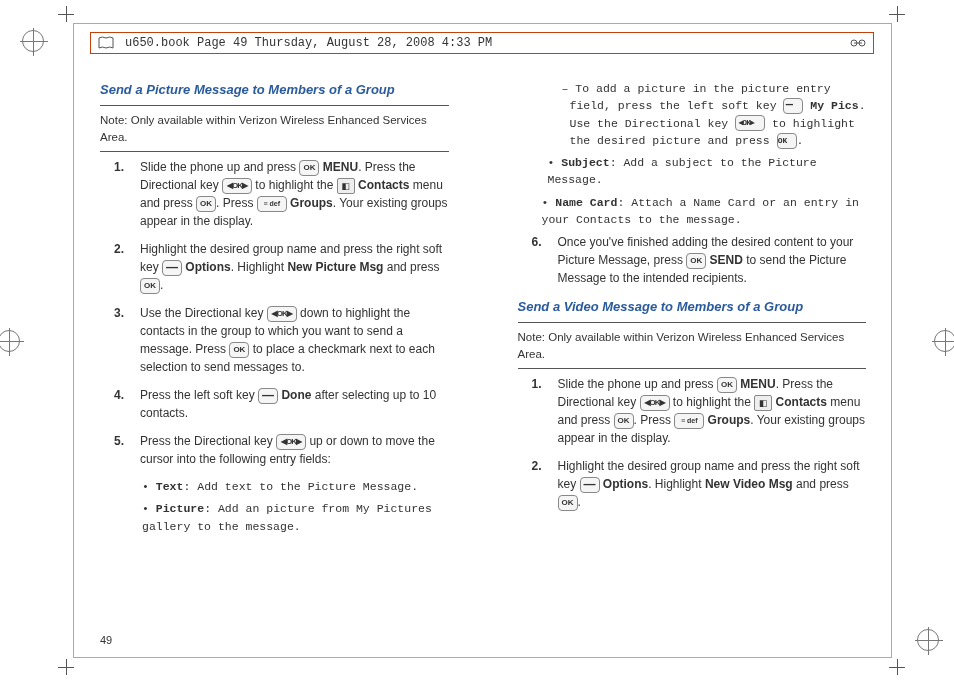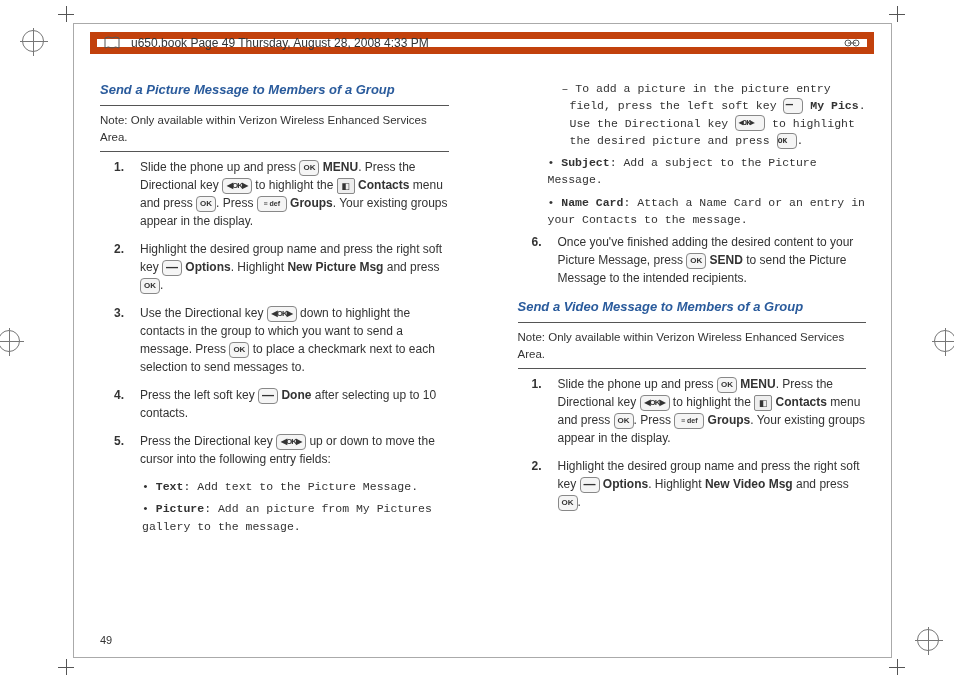--- a/index.html
+++ b/index.html
@@ -9,21 +9,21 @@
   .crop-mark::before { width:1px; height:16px; left:8px; }
   .crop-mark::after { width:16px; height:1px; top:8px; }
   .tl{top:6px;left:58px}.tr{top:6px;right:49px}.bl{bottom:6px;left:58px}.br{bottom:6px;right:49px}
   .reg-circle { position:absolute; width:22px; height:22px; border:1px solid #777; border-radius:50%; }
   .reg-circle::before,.reg-circle::after{content:"";position:absolute;background:#777}
   .reg-circle::before{width:28px;height:1px;top:10px;left:-3px}
   .reg-circle::after{width:1px;height:28px;left:10px;top:-3px}
   .reg-l{left:-2px;top:330px}.reg-r{right:-2px;top:330px}
   .reg-tl{left:22px;top:30px}.reg-br{right:15px;bottom:30px}
   .frame { position:absolute; left:73px; top:23px; right:62px; bottom:23px; border:1px solid #aaa; }
-  .header-bar { position:absolute; left:90px; top:32px; right:80px; height:22px; border:7px solid #c2410c; display:flex; align-items:center; }
+  .header-bar { position:absolute; left:90px; top:32px; right:80px; height:22px; border:1px solid #c2410c; display:flex; align-items:center;font-family:Liberation Mono, monospace; }
   .header-icon { width:20px; height:18px; margin:0 5px; display:flex; align-items:center; justify-content:center; }
   .header-text { font-size:12px; padding-left:4px; flex:1; }
   .page-body { position:absolute; left:100px; top:80px; right:88px; bottom:58px; display:flex; gap:69px; }
   .col { flex:1; font-size:12px; line-height:1.5; }
   .section-title { color:#2a5b9c; font-style:italic; font-weight:bold; font-size:13px; margin-bottom:3px; }
   .hr { border-top:1px solid #555; margin:5px 0 6px; }
   .note { font-size:11.5px; margin-bottom:5px; }
   .note b { font-weight:normal; }
   ol { list-style:none; margin-left:40px; }
   ol li { margin-bottom:10px; position:relative; }
@@ -89,21 +89,21 @@
         <span>Press the Directional key </span><span class="key dir">◀OK▶</span><span> up or down to move the cursor into the following entry fields:</span>
       </li>
     </ol>
     <div class="sub">• <b>Text</b><span>: Add text to the Picture Message.</span></div>
     <div class="sub">• <b>Picture</b><span>: Add an picture from My Pictures gallery to the message.</span></div>
   </div>
 
   <div class="col">
     <div class="sub ind">– <span>To add a picture in the picture entry field, press the left soft key </span><span class="key dash">—</span><b> My Pics</b><span>. Use the Directional key </span><span class="key dir">◀OK▶</span><span> to highlight the desired picture and press </span><span class="key">OK</span><span>.</span></div>
     <div class="sub" style="margin-left:30px">• <b>Subject</b><span>: Add a subject to the Picture Message.</span></div>
-    <div class="sub" style="margin-left:30px">• <b>Name Card</b><span>: Attach a Name Card or an entry in your Contacts to the message.</span></div>
+    <div class="sub" style="margin-left:24px">• <b>Name Card</b><span>: Attach a Name Card or an entry in your Contacts to the message.</span></div>
     <ol start="6">
       <li><span class="num">6.</span>
         <span>Once you've finished adding the desired content to your Picture Message, press </span><span class="key">OK</span><b> SEND</b><span> to send the Picture Message to the intended recipients.</span>
       </li>
     </ol>
     <div class="section-title" style="margin-top:8px">Send a Video Message to Members of a Group</div>
     <div class="hr"></div>
     <div class="note"><b>Note:</b><span> Only available within Verizon Wireless Enhanced Services Area.</span></div>
     <div class="hr"></div>
     <ol>

